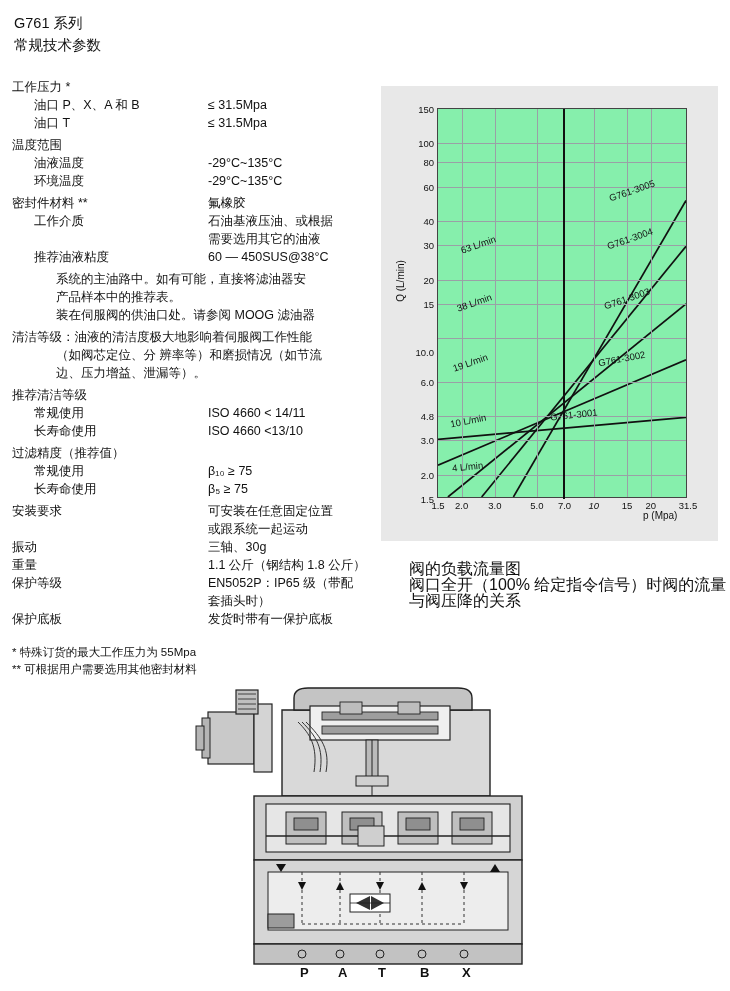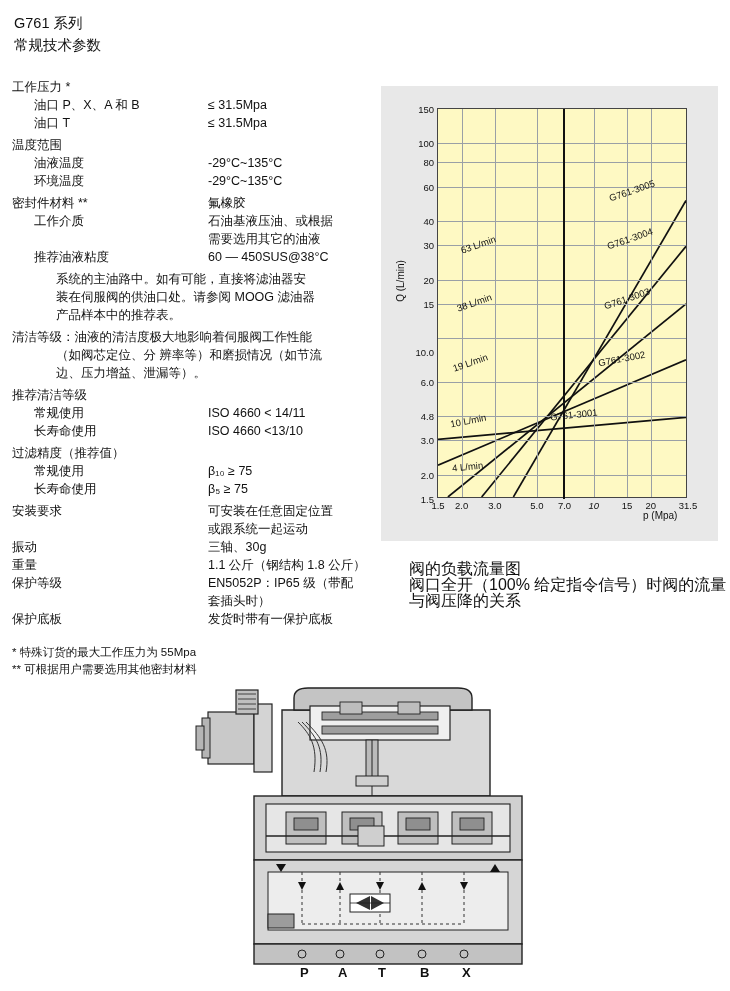--- a/index.html
+++ b/index.html
@@ -35,21 +35,21 @@
     position:absolute; left:381px; top:86px; width:337px; height:455px;
     background:#e8e8e8;
   }
   .chart-caption {
     position:absolute; left:409px; top:561px; width:320px;
     font-size:16px; line-height:16px; color:#111;
   }
 
   .plot {
     position:absolute; left:56px; top:22px; width:250px; height:390px;
-    background:#fef9c3; border:1px solid #444;
+    background:#86efac; border:1px solid #444;
   }
   .gridline-h { position:absolute; left:0; width:100%; height:1px; background:#9aa0a6; }
   .gridline-v { position:absolute; top:0; height:100%; width:1px; background:#9aa0a6; }
   .ytick {
     position:absolute; right:100%; margin-right:4px;
     transform:translateY(-50%);
     font-size:9.5px; color:#111; white-space:nowrap;
   }
   .xtick {
     position:absolute; top:100%; margin-top:3px;
@@ -100,22 +100,22 @@
       <div class="row"><span class="lbl ind0">温度范围</span></div>
       <div class="row"><span class="lbl ind1">油液温度</span><span class="val">-29°C~135°C</span></div>
       <div class="row"><span class="lbl ind1">环境温度</span><span class="val">-29°C~135°C</span></div>
       <div class="spacer-sm"></div>
       <div class="row"><span class="lbl ind0">密封件材料 **</span><span class="val">氟橡胶</span></div>
       <div class="row"><span class="lbl ind1">工作介质</span><span class="val">石油基液压油、或根据</span></div>
       <div class="row"><span class="lbl ind1"></span><span class="val">需要选用其它的油液</span></div>
       <div class="row"><span class="lbl ind1">推荐油液粘度</span><span class="val">60 — 450SUS@38°C</span></div>
       <div class="spacer-sm"></div>
       <div class="row"><span class="lbl ind2">系统的主油路中。如有可能，直接将滤油器安</span></div>
+      <div class="row"><span class="lbl ind2">产品样本中的推荐表。</span></div>
       <div class="row"><span class="lbl ind2">装在伺服阀的供油口处。请参阅 MOOG 滤油器</span></div>
-      <div class="row"><span class="lbl ind2">产品样本中的推荐表。</span></div>
       <div class="spacer-sm"></div>
       <div class="row"><span class="lbl ind0">清洁等级：油液的清洁度极大地影响着伺服阀工作性能</span></div>
       <div class="row"><span class="lbl ind2">（如阀芯定位、分 辨率等）和磨损情况（如节流</span></div>
       <div class="row"><span class="lbl ind2">边、压力增益、泄漏等）。</span></div>
       <div class="spacer-sm"></div>
       <div class="row"><span class="lbl ind0">推荐清洁等级</span></div>
       <div class="row"><span class="lbl ind1">常规使用</span><span class="val">ISO  4660 &lt; 14/11</span></div>
       <div class="row"><span class="lbl ind1">长寿命使用</span><span class="val">ISO  4660 &lt;13/10</span></div>
       <div class="spacer-sm"></div>
       <div class="row"><span class="lbl ind0">过滤精度（推荐值）</span></div>

